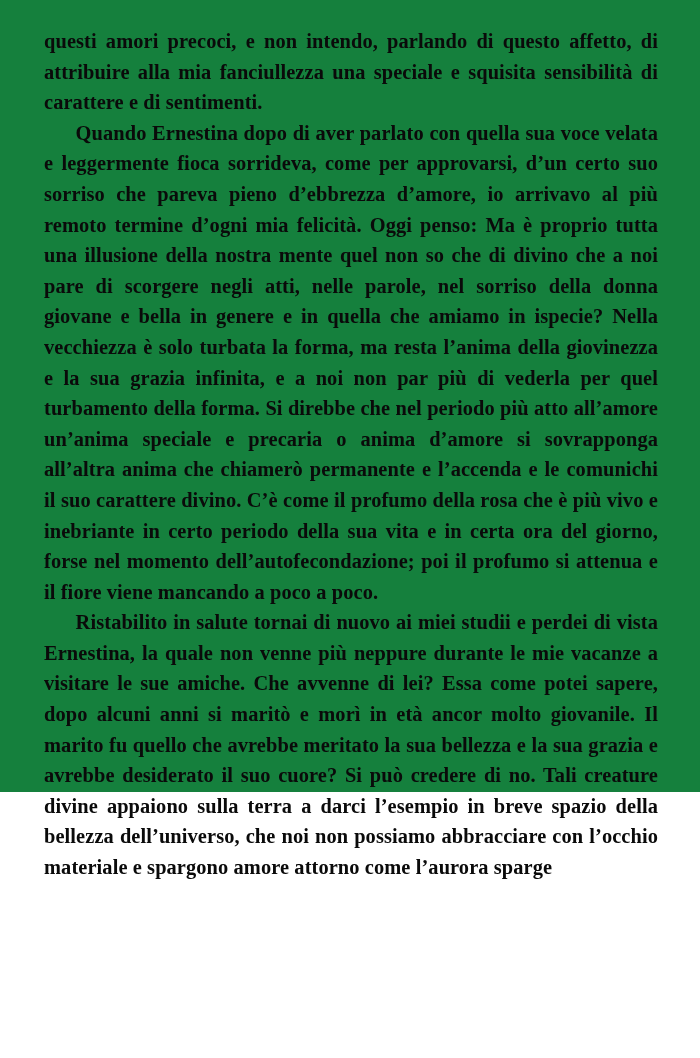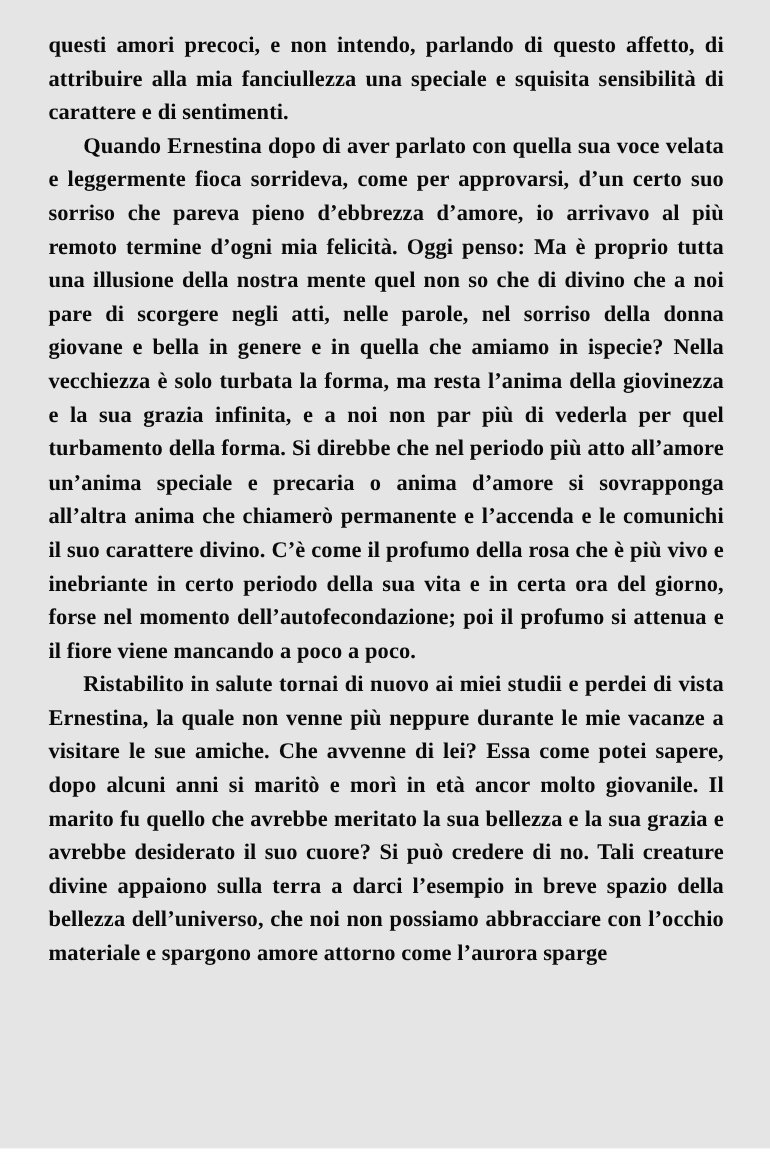--- a/index.html
+++ b/index.html
@@ -10,24 +10,24 @@
   body {
     width: 700px;
     height: 1058px;
     font-family: "Liberation Serif", "DejaVu Serif", serif;
     color: #0a0a0a;
     overflow: hidden;
   }
   .page {
     position: relative;
     width: 700px;
-    height: 1044px;
+    height: 792px;
     box-sizing: border-box;
     padding: 26px 42px 10px 44px;
-    background: #e5e5e5;
+    background: #15803d;
   }
   .body-text {
     font-size: 20.4px;
     line-height: 30.6px;
     text-align: justify;
     text-justify: inter-word;
     font-weight: 700;
     letter-spacing: 0.1px;
     -webkit-font-smoothing: none;
   }

